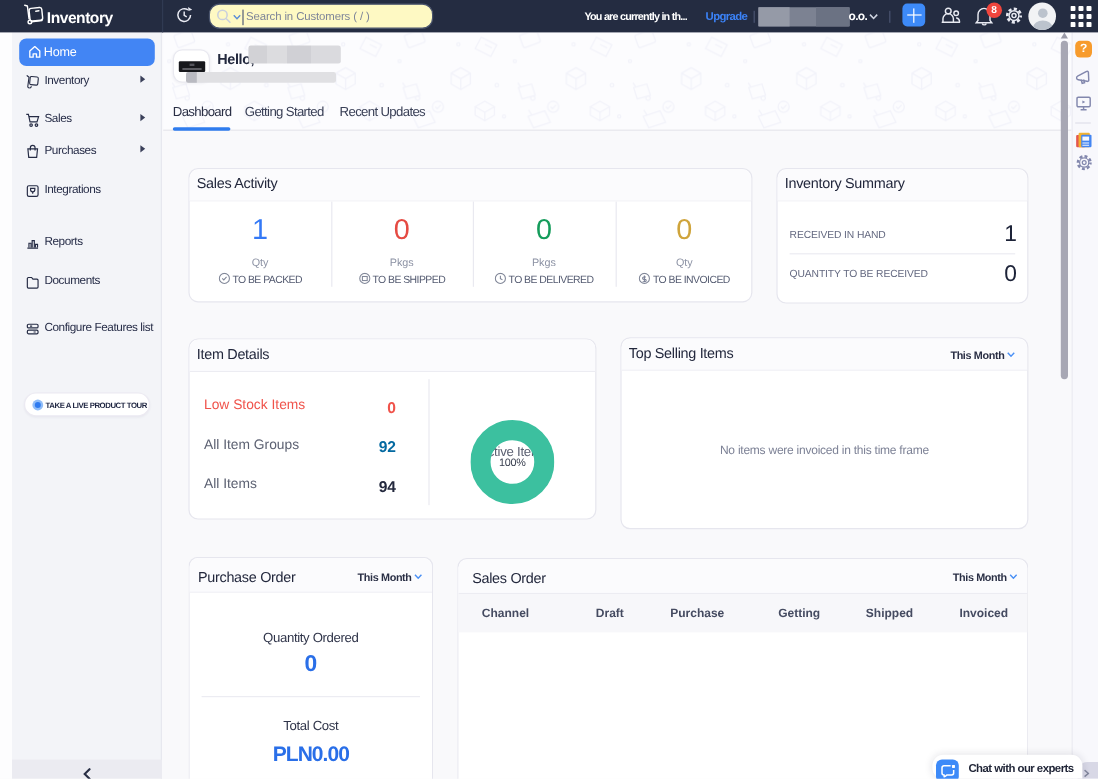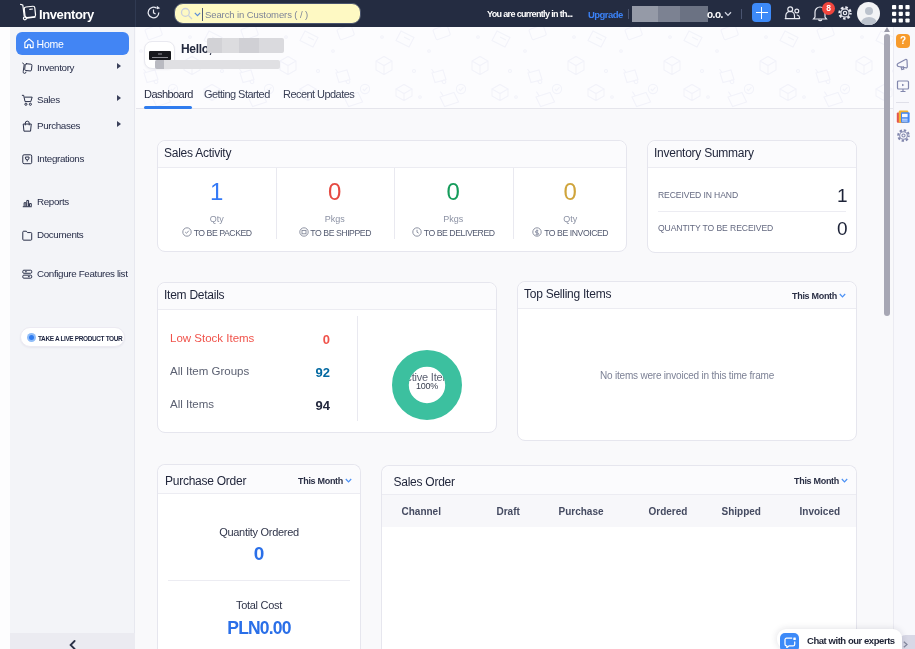--- a/index.html
+++ b/index.html
@@ -236,21 +236,21 @@
     <div class="chead" style="height:29px;">
         <span class="t" style="top:9px; left:12px;">Sales Order</span>
       <span class="tm" style="right:8px; top:10px;">This Month<svg width="7" height="5" viewBox="0 0 7 5">
             <path d="M0.8 1 L3.5 3.8 L6.2 1" fill="none" stroke="#4a90f5" stroke-width="1.2"></path>
           </svg></span>
     </div>
     <div class="so-th">
       <span style="left:20px;">Channel</span>
       <span style="left:115px;">Draft</span>
       <span style="left:177px;">Purchase</span>
-      <span style="left:267px;">Ordered</span>
+      <span style="left:267px;">Getting</span>
       <span style="left:340px;">Shipped</span>
       <span style="left:418px;">Invoiced</span>
     </div>
   </div>
 </div>
 
 <div id="topbar">
   <svg class="abs" style="left:19px; top:3px;" width="18" height="19" viewBox="0 0 18 19">
     <g fill="none" stroke="#fff" stroke-width="1.2" stroke-linejoin="round" stroke-linecap="round">
       <rect x="5.6" y="3.6" width="10.6" height="10.6" rx="1.8" transform="rotate(-6 10.9 8.9)"></rect>

